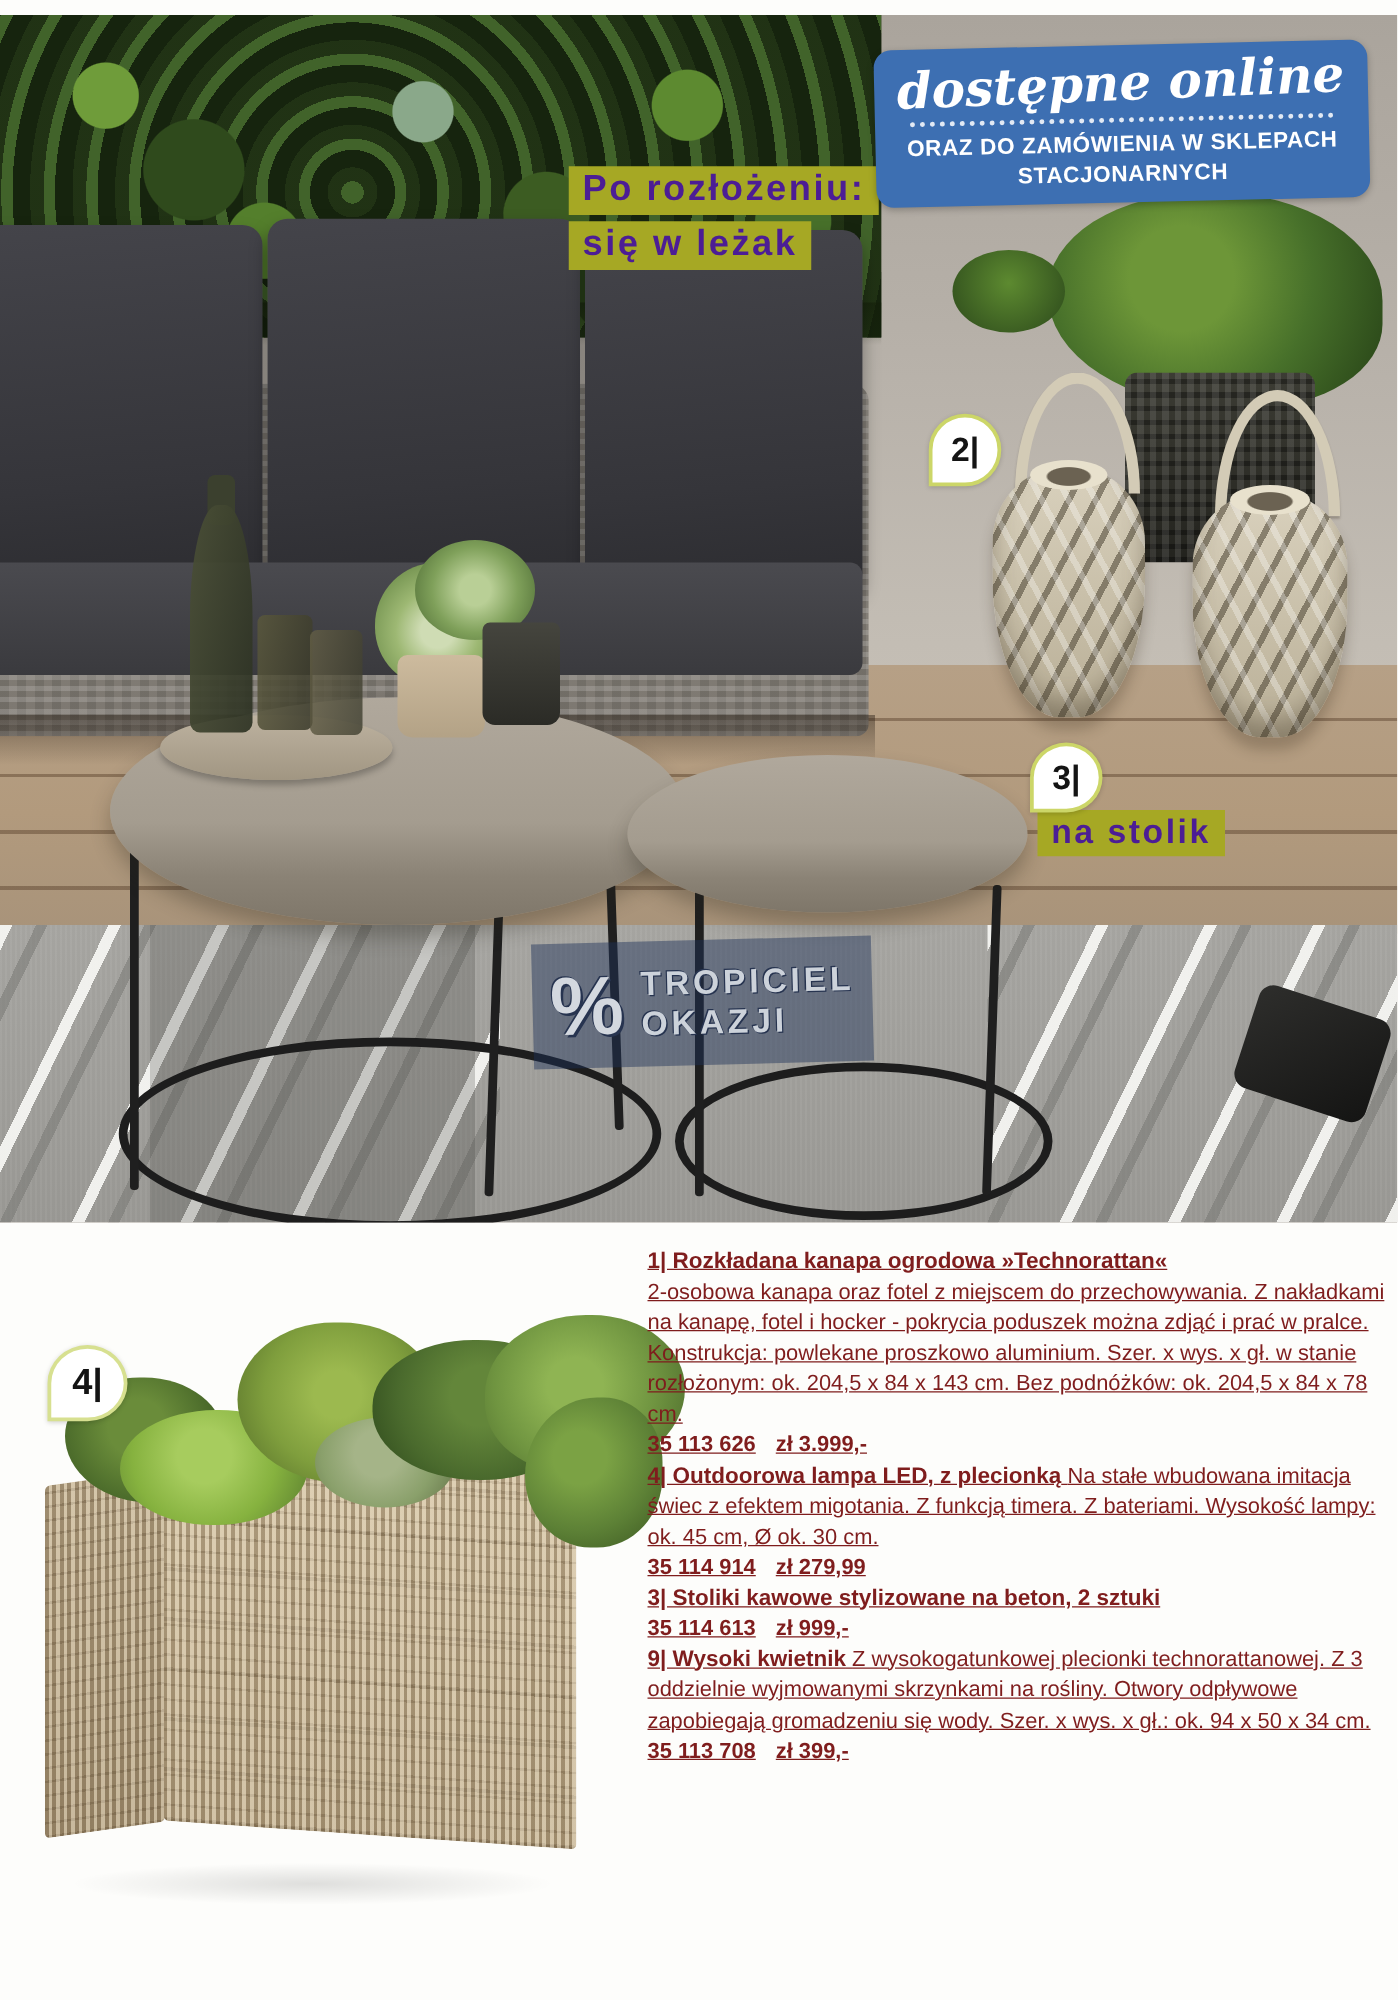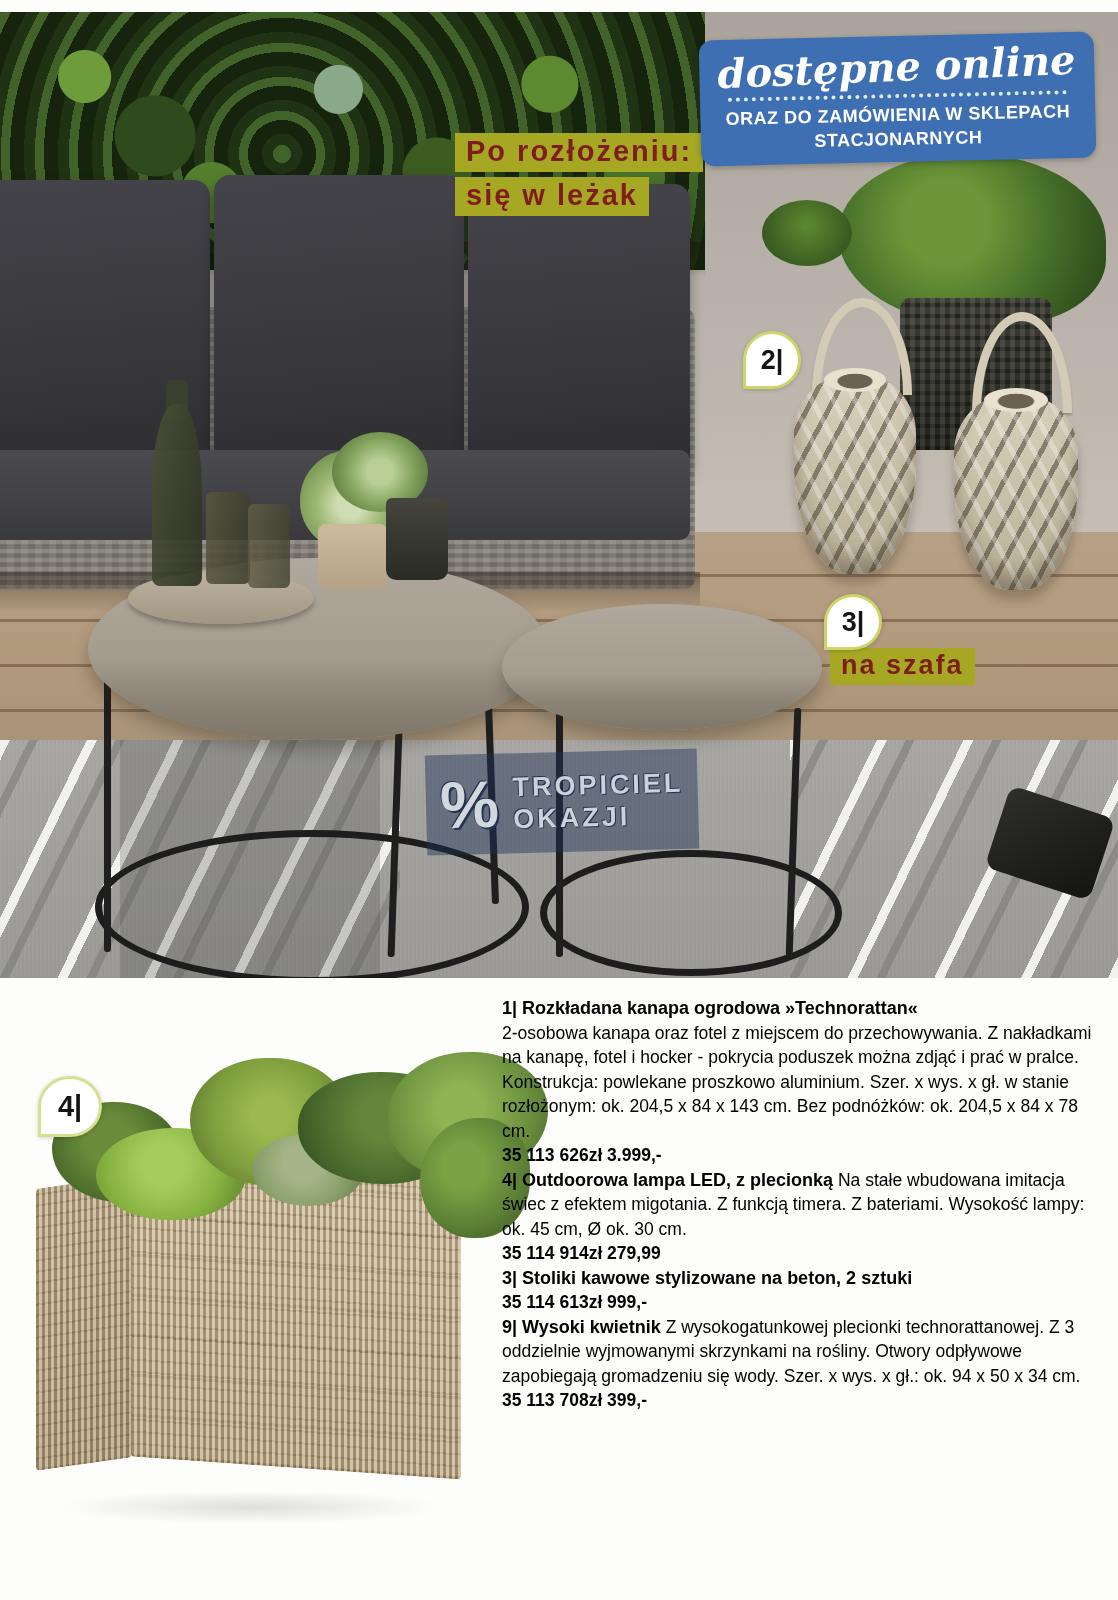--- a/index.html
+++ b/index.html
@@ -115,21 +115,21 @@
   
   #watermark{left:426px;top:740px;width:272px;height:100px;background:rgba(28,48,88,.45);
     display:flex;align-items:center;justify-content:center;gap:14px;transform:rotate(-1.5deg);}
   #wm-percent{font-size:66px;font-weight:bold;color:#d3d8df;
     text-shadow:2px 2px 0 #273450,-1px -1px 0 #273450;}
   .wm-line{font-weight:bold;font-size:27px;letter-spacing:3px;color:#ccd2da;
     text-shadow:1px 1px 0 #273450,-1px -1px 0 #273450;line-height:1.2;}
 
   
   .callout{left:455px;top:133px;}
-  .callout-line,.beton-line{display:table;background:#a6a824;color:#7f1d1d;font-weight:bold;
+  .callout-line,.beton-line{display:table;background:#a6a824;color:#4c1d95;font-weight:bold;
     font-size:29px;letter-spacing:2px;padding:2px 11px 4px;margin-bottom:5px;white-space:nowrap;}
   .beton{left:830px;top:648px;}
   .beton-line{font-size:27px;}
 
   
   .marker{background:#fff;border:3px solid #ccd668;border-radius:50% 50% 50% 0;
     display:flex;align-items:center;justify-content:center;font-weight:bold;color:#141414;
     box-shadow:0 1px 4px rgba(0,0,0,.18);}
   #marker2{left:743px;top:331px;width:52px;height:52px;font-size:27px;}
   #marker3{left:824px;top:594px;width:52px;height:50px;font-size:27px;}
@@ -156,25 +156,25 @@
     border-radius:4px;
     background:
       repeating-linear-gradient(90deg,rgba(118,98,66,.38) 0 3px,rgba(240,228,202,.5) 3px 6px),
       repeating-linear-gradient(0deg,rgba(84,66,42,.28) 0 2px,transparent 2px 12px),
       repeating-linear-gradient(0deg,rgba(70,55,35,.22) 0 3px,transparent 3px 40px),
       linear-gradient(#cdbc9f,#b5a385);}
   #planter-shadow{left:55px;top:1490px;width:390px;height:34px;border-radius:50%;
     background:radial-gradient(ellipse,rgba(0,0,0,.12),transparent 70%);}
 
   
-  #copy{left:502px;top:996px;width:596px;color:#000000;}
+  #copy{left:518px;top:996px;width:596px;color:#7f1d1d;text-decoration:underline;}
   #copy p{margin:0;font-size:17.5px;line-height:24.5px;}
   #copy .ttl{font-weight:bold;font-size:18px;}
   #copy b{font-size:18px;}
-  .sku{font-weight:bold;}
+  .sku{font-weight:bold;margin-right:16px;}
   .price{font-weight:bold;}
 </style>
 </head>
 <body>
 
 <div id="page">
 
   <div id="photo" class="abs">
     <div id="plant-wall" class="abs"></div>
     <div id="plant-wall-fade" class="abs"></div>
@@ -240,21 +240,21 @@
       </span>
     </div>
   </div>
 
   <div class="abs callout">
     <div class="callout-line">Po rozłożeniu:</div>
     <div class="callout-line">się w leżak</div>
   </div>
 
   <div class="abs beton">
-    <div class="beton-line">na szafa</div>
+    <div class="beton-line">na stolik</div>
   </div>
 
   <div id="marker2" class="abs marker">2|</div>
   <div id="marker3" class="abs marker">3|</div>
 
   <div id="badge" class="abs">
     <div id="badge-script">dostępne online</div>
     <div id="badge-dots"></div>
     <div class="badge-caps">ORAZ DO ZAMÓWIENIA W SKLEPACH</div>
     <div class="badge-caps">STACJONARNYCH</div>

